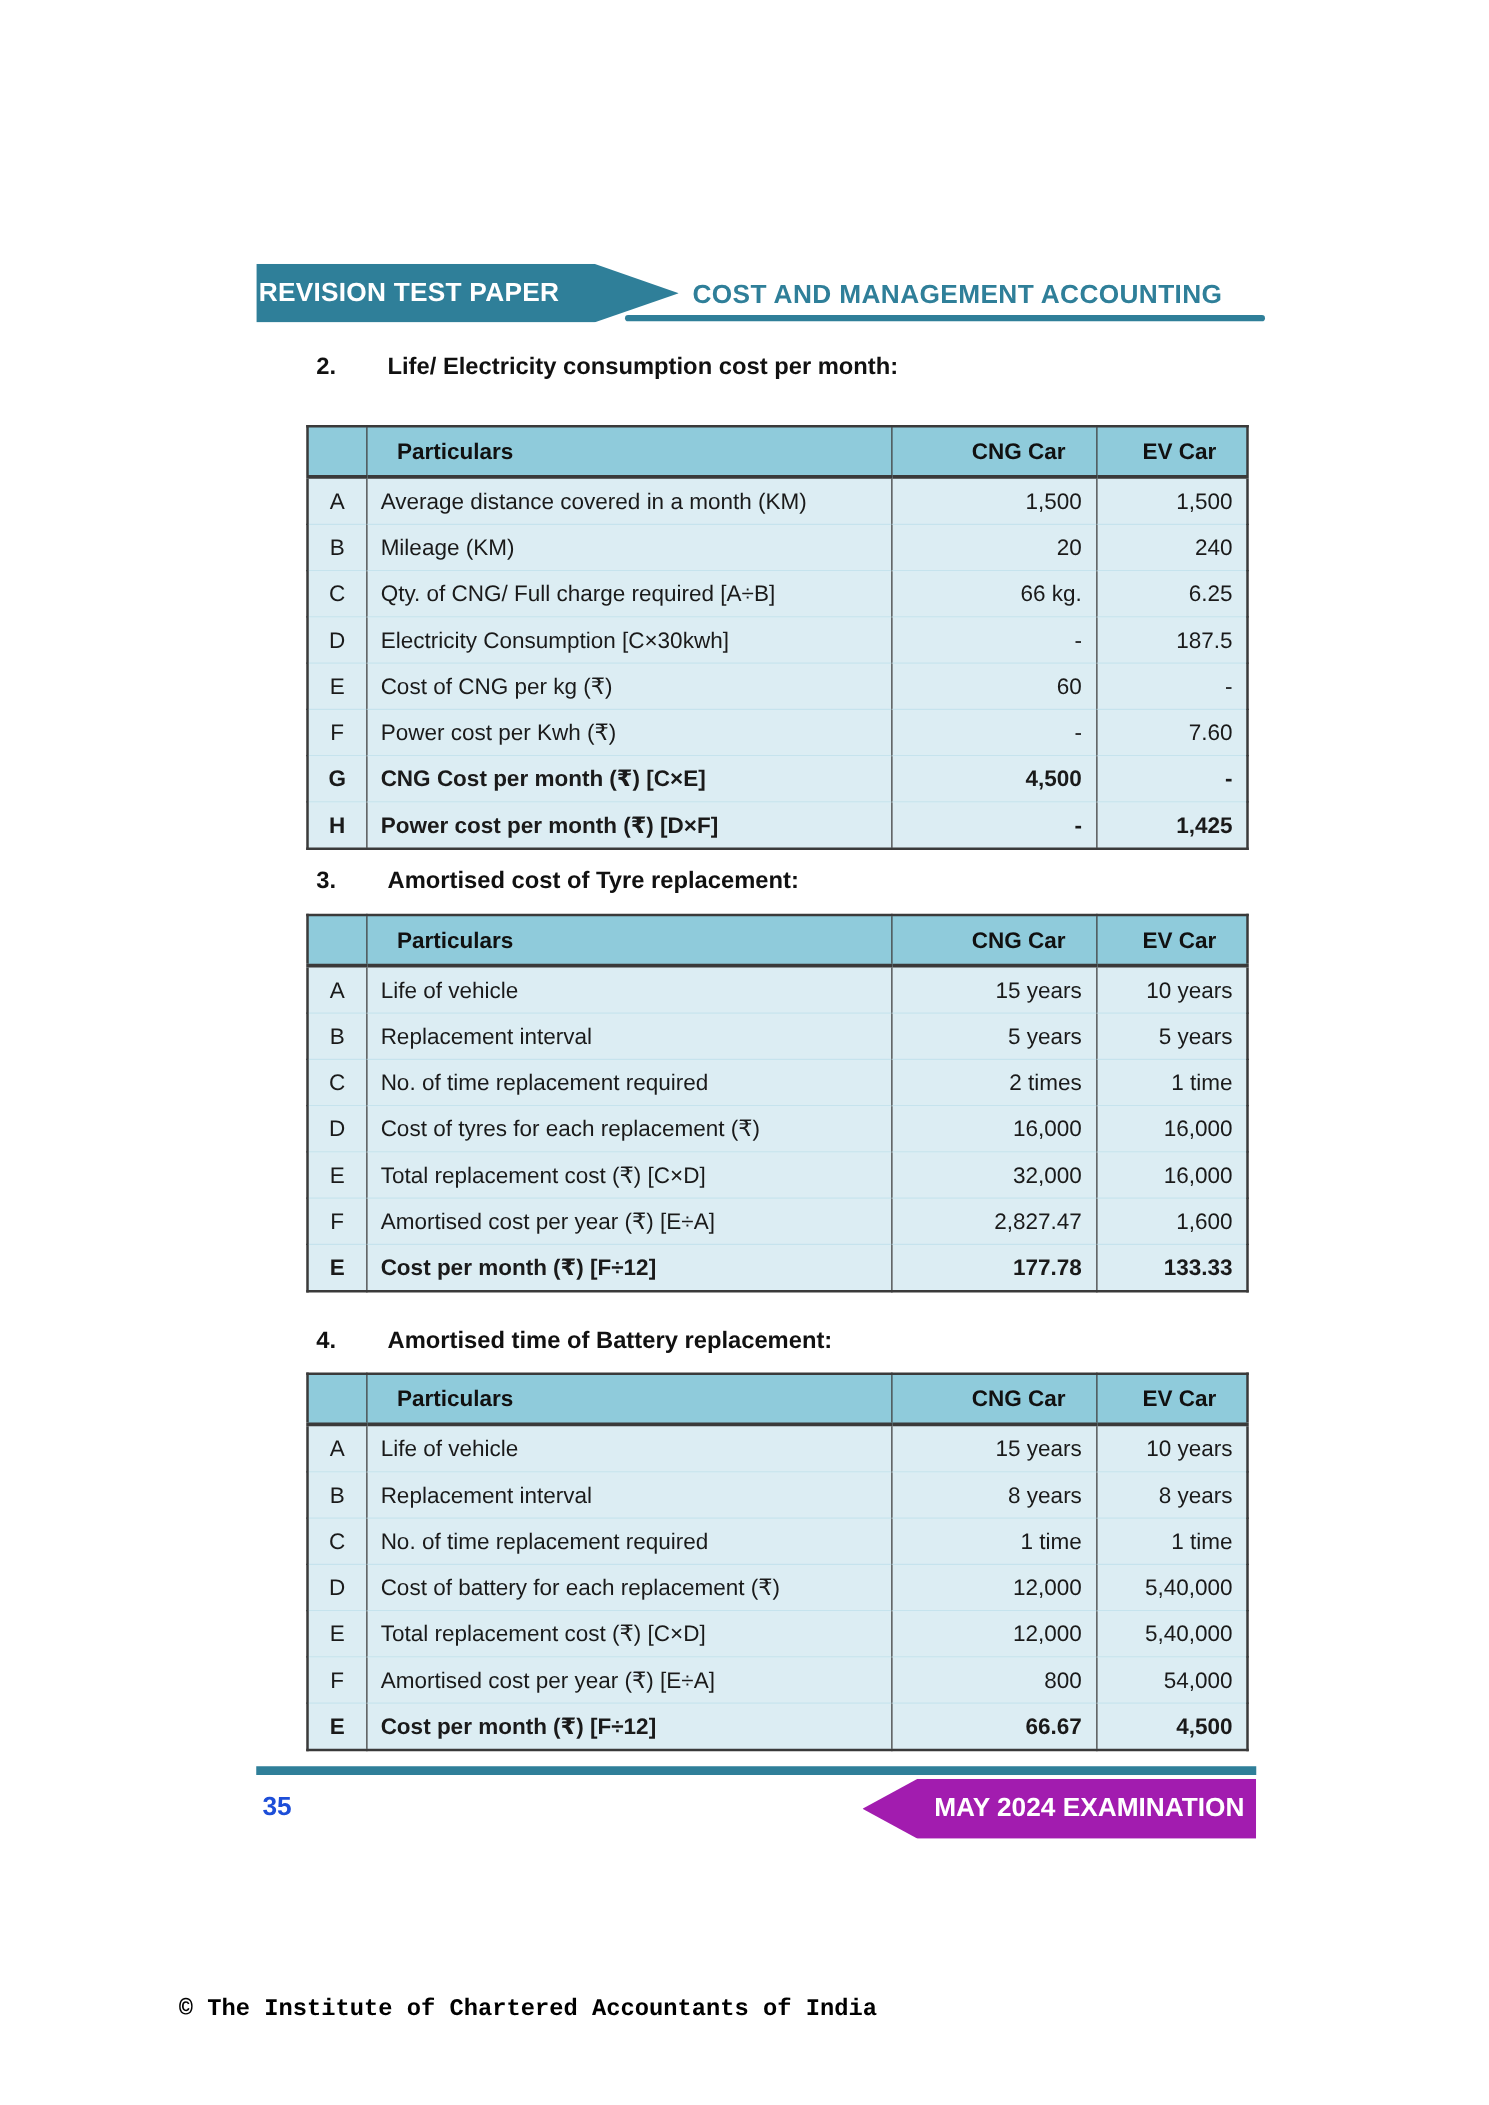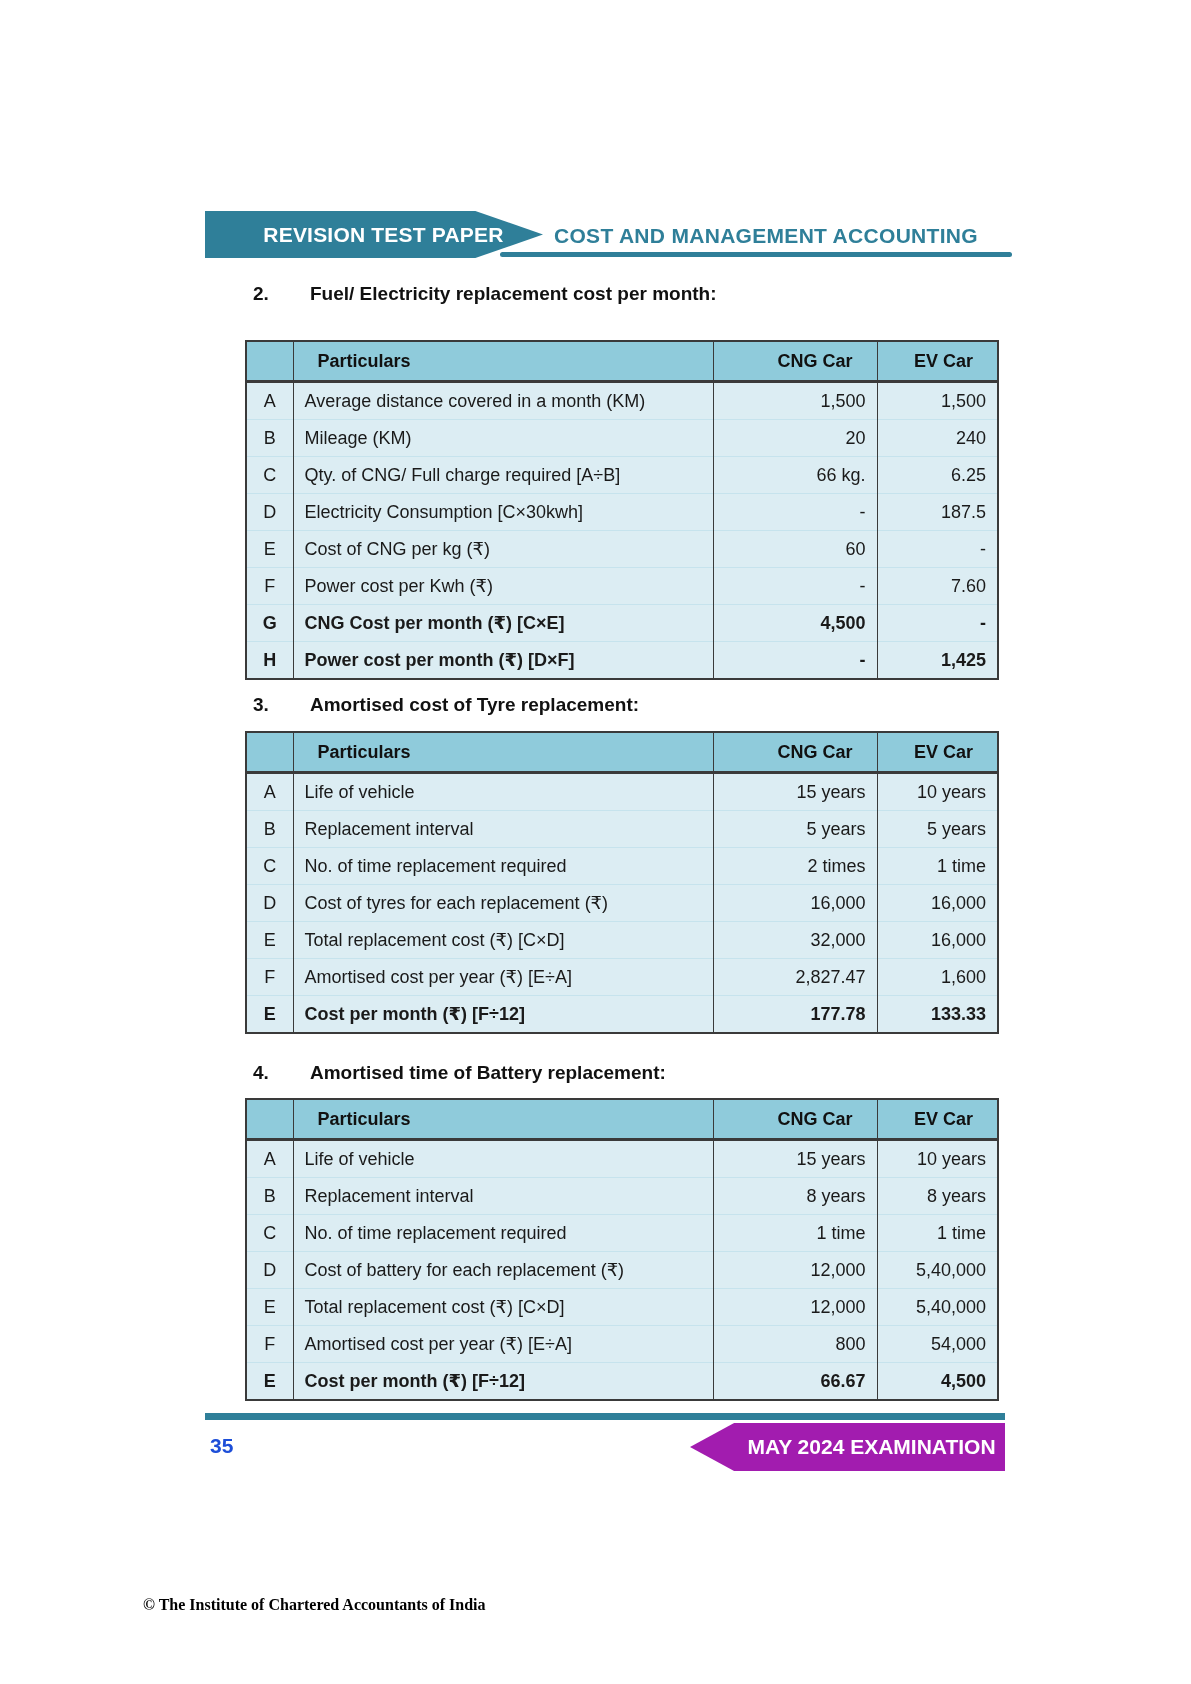--- a/index.html
+++ b/index.html
@@ -8,24 +8,23 @@
     font-family:"Liberation Sans","DejaVu Sans",sans-serif; color:#1a1a1a; overflow:hidden;
   }
 
   
   .header-banner {
     position:absolute; left:205px; top:211px; width:338px; height:47px;
     background:#2F7F99;
     clip-path:polygon(0 0, 80% 0, 100% 50%, 80% 100%, 0 100%);
   }
   .header-banner span {
-    display:block; line-height:47px; padding-left:19px;
+    display:block; line-height:47px; padding-left:2px;
     color:#ffffff; font-weight:bold; font-size:21px; letter-spacing:0.2px;
     white-space:nowrap;
-    text-align:center;
   }
   .header-title {
     position:absolute; left:554px; top:224px;
     color:#2F7F99; font-weight:bold; font-size:21px; letter-spacing:0.3px;
     white-space:nowrap;
   }
   .header-underline {
     position:absolute; left:500px; top:252px; width:512px; height:5px;
     background:#2F7F99; border-radius:3px;
   }
@@ -80,40 +79,40 @@
   .footer-banner span {
     display:block; line-height:48px; padding-left:48px; text-align:center;
     color:#ffffff; font-weight:bold; font-size:21px; white-space:nowrap;
   }
   .page-number {
     position:absolute; left:210px; top:1434px;
     color:#1d4ed8; font-weight:bold; font-size:21px;
   }
   .copyright {
     position:absolute; left:143px; top:1596px;
-    font-family:Liberation Serif, serif;
-    font-weight:bold; font-size:16px; color:#000;
+    font-family:Liberation Mono, monospace;
+    font-weight:bold; font-size:19px; color:#000;
     white-space:nowrap;
     text-align:right;
   }
 </style>
 </head>
 <body>
 
 <div class="page">
 
   <div class="header-banner">
     <span>REVISION TEST PAPER</span>
   </div>
   <div class="header-title">COST AND MANAGEMENT ACCOUNTING</div>
   <div class="header-underline"></div>
 
   <div class="sec-heading" id="heading-fuel">
     <span class="sec-num">2.</span>
-    <span class="sec-title">Fuel/ Electricity replacement cost per month:</span>
+    <span class="sec-title">Life/ Electricity consumption cost per month:</span>
   </div>
   <table class="data-table" id="table-fuel">
     <colgroup>
         <col style="width:47px">
         <col style="width:420px">
         <col style="width:164px">
         <col style="width:121px">
       </colgroup>
     <thead>
       <tr>

